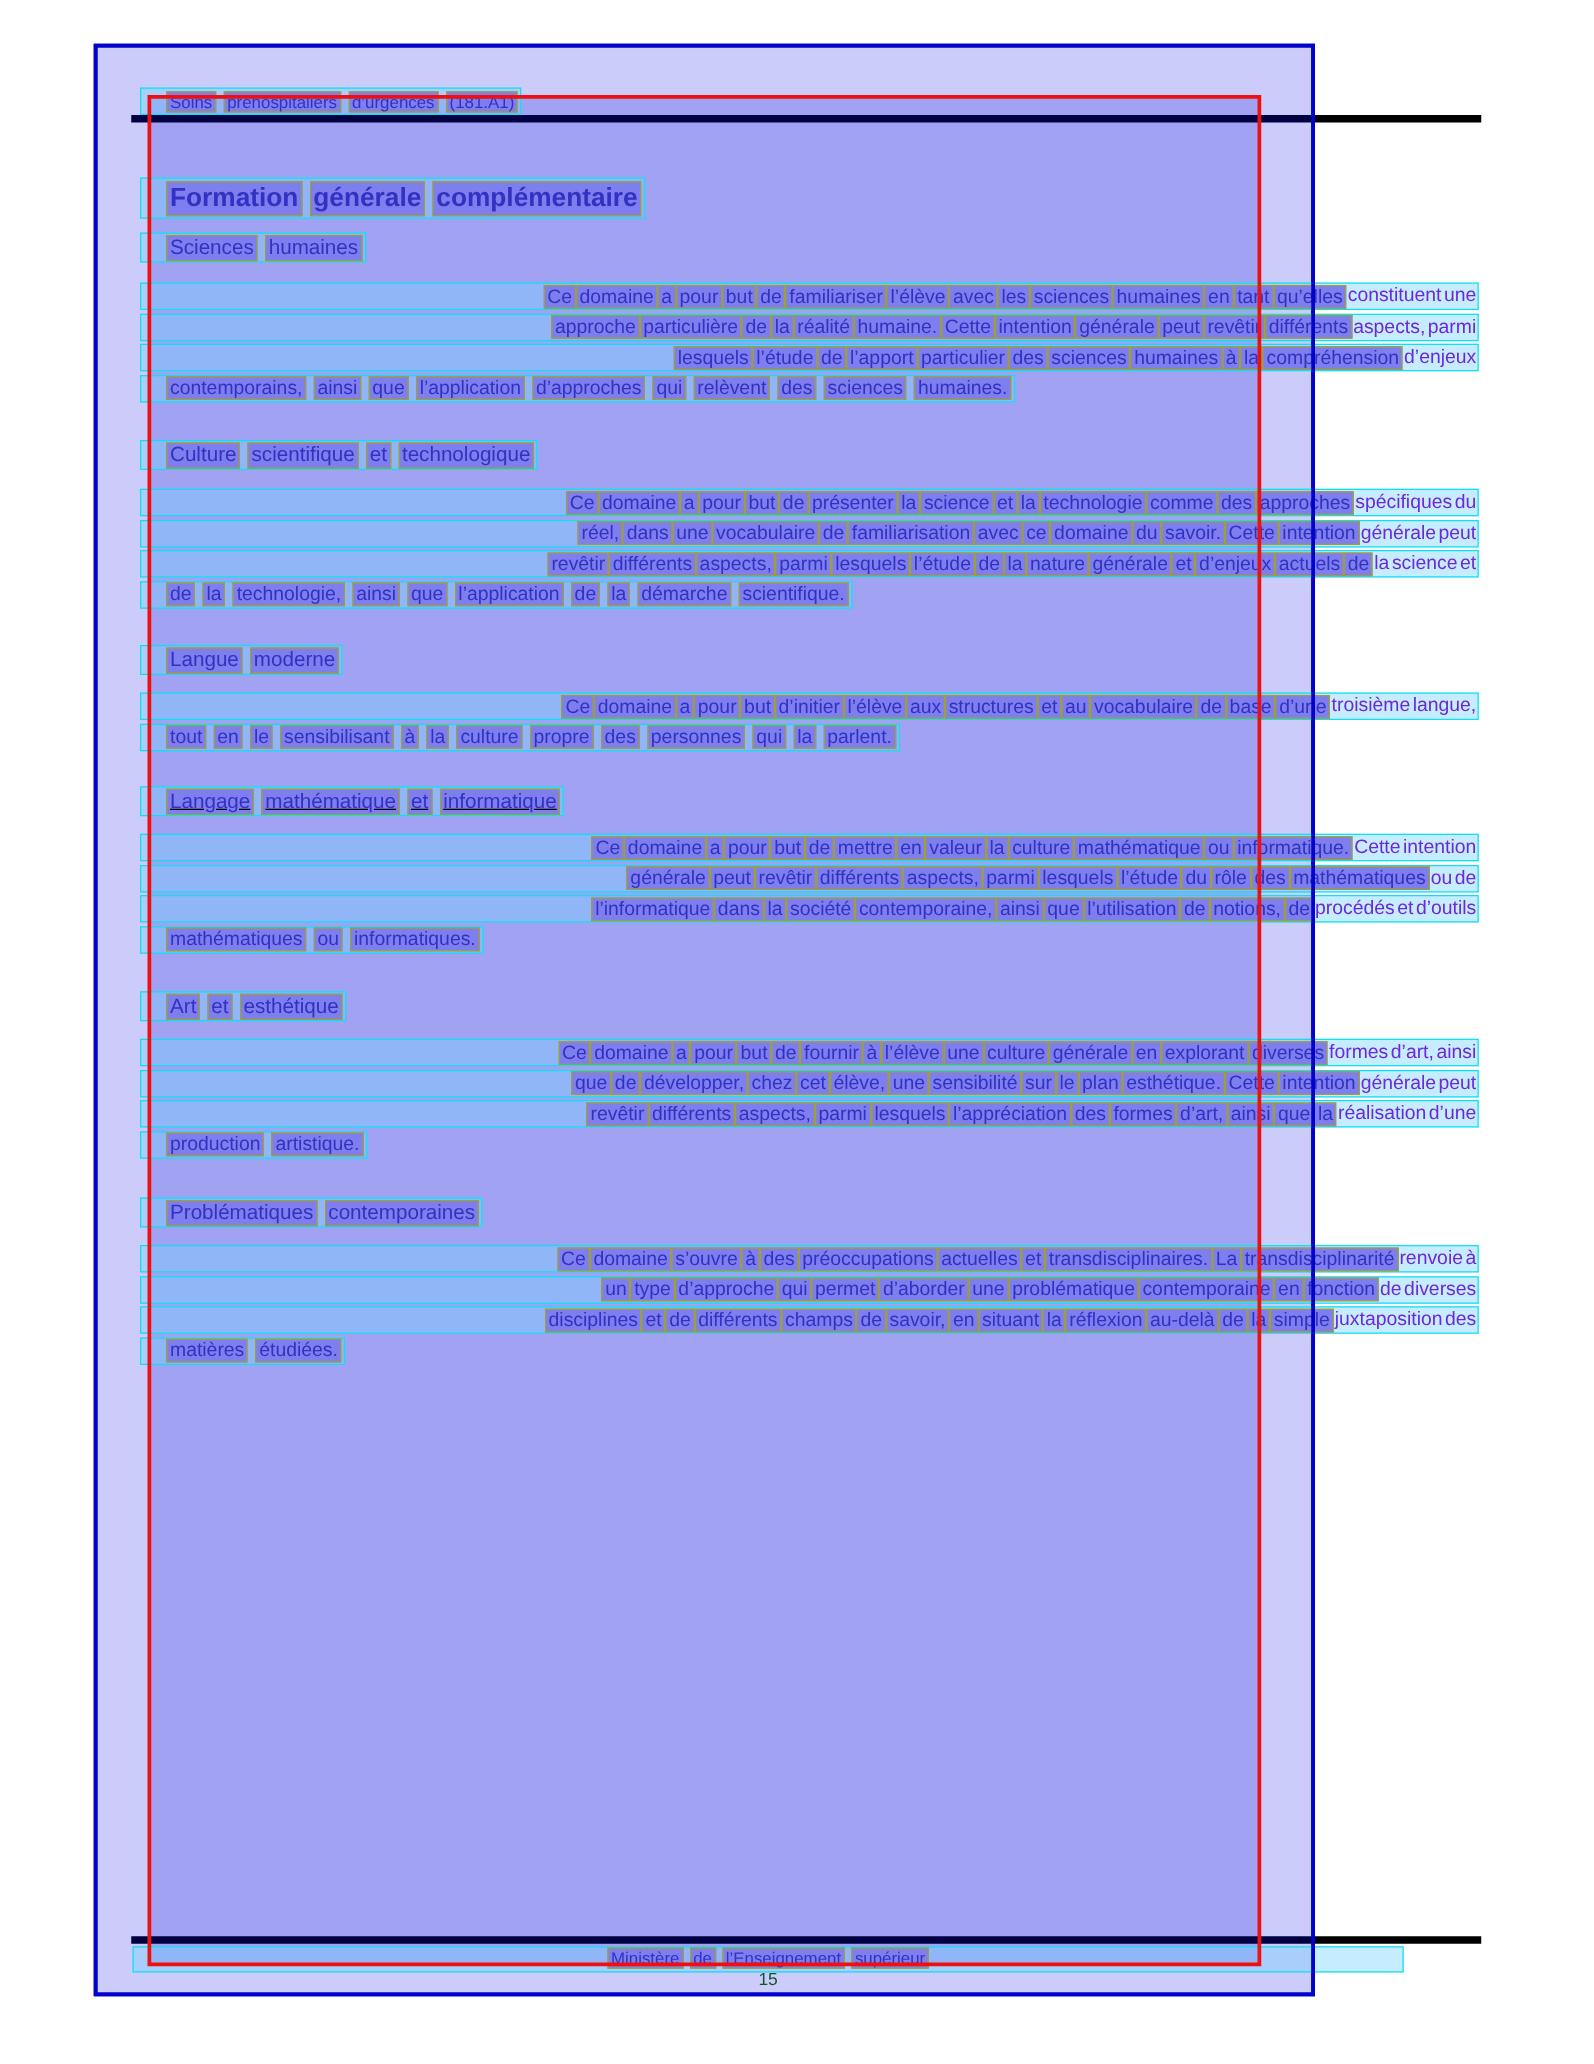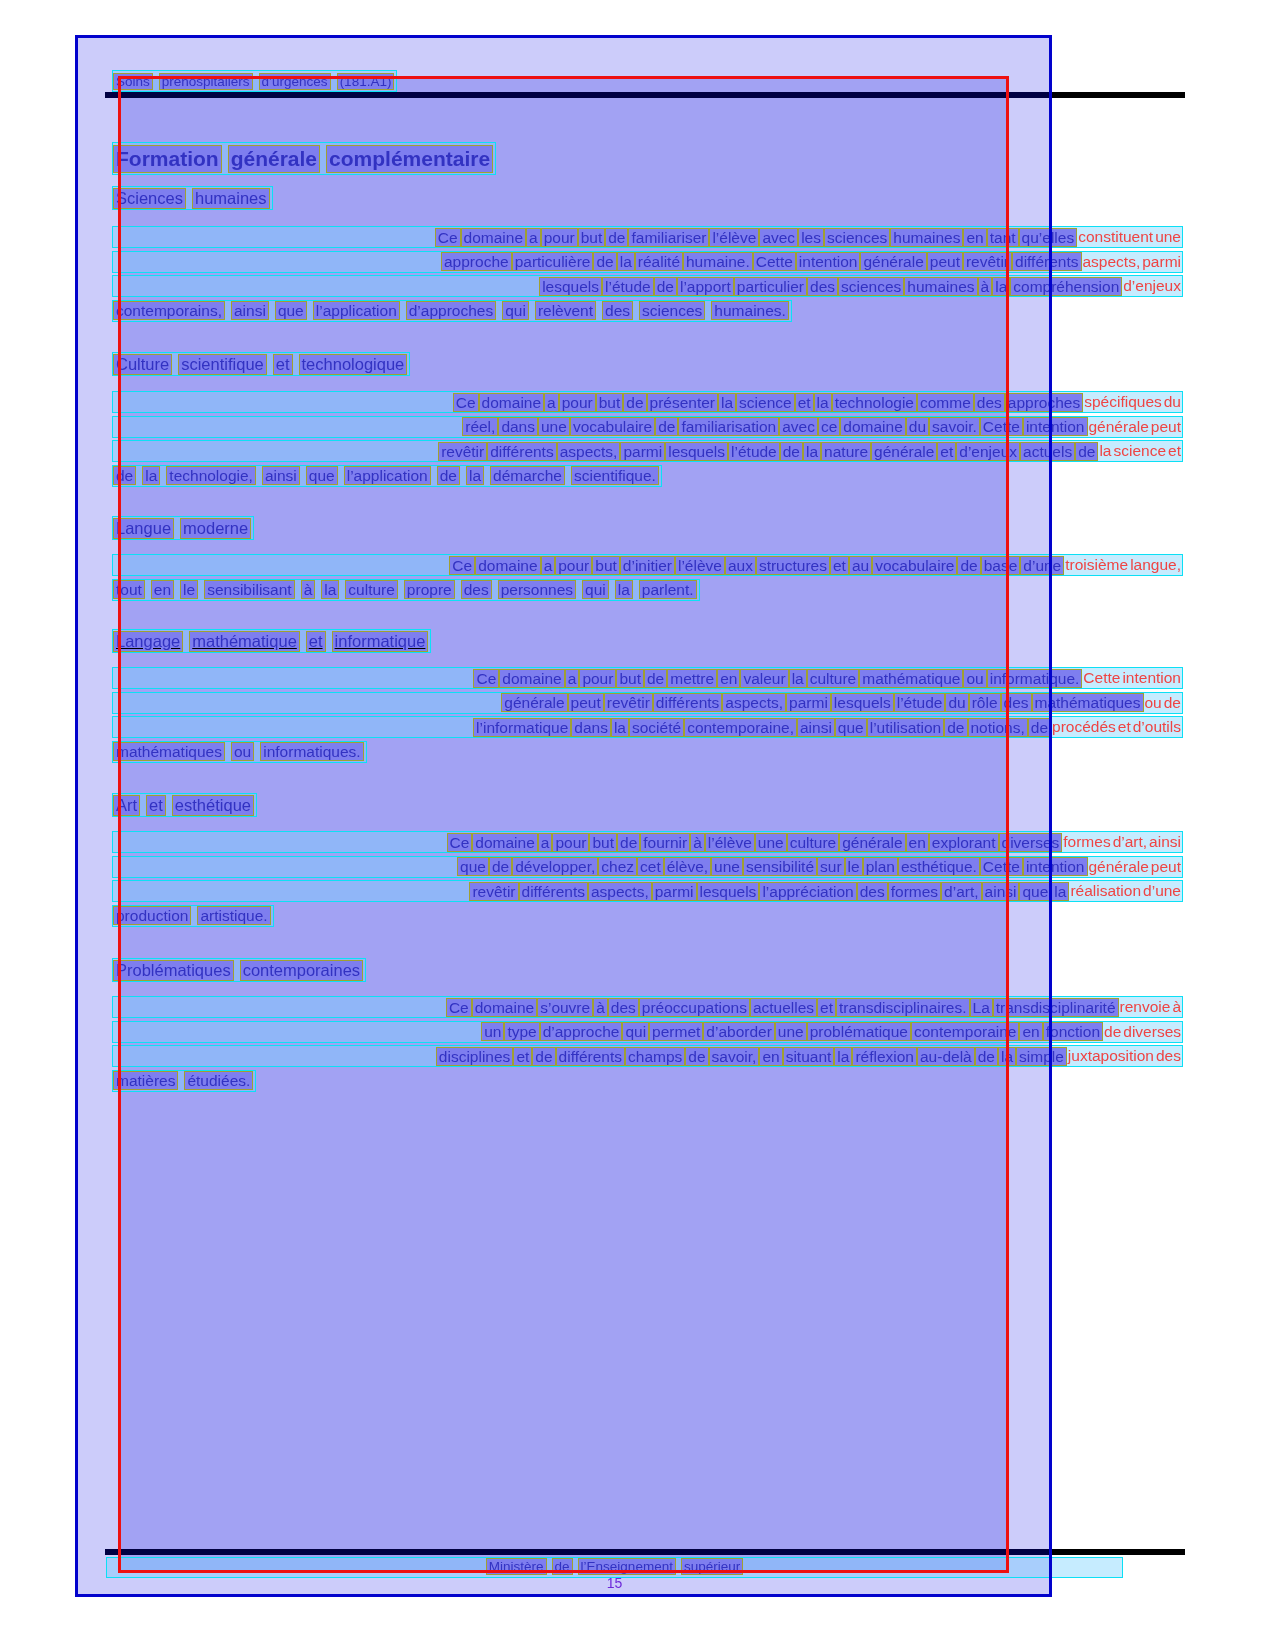--- a/index.html
+++ b/index.html
@@ -30,44 +30,44 @@
   .rule{position:absolute;height:6px;z-index:3;}
   .rule.navy{background:#000042;}
   .rule.black{background:#000000;}
   
   .line{
     box-sizing:border-box;height:22px;margin-bottom:2.5px;
     border:1.6px solid #0ce0f5;background:rgba(120,210,255,0.42);
     display:flex;align-items:center;
   }
   .jl{width:1071px;justify-content:flex-end;}
-  .fl{width:max-content;gap:6px;padding-right:2px;}
+  .fl{width:max-content;gap:6px;padding-right:2px;padding-left:20px;}
   
   .wb{
     box-sizing:border-box;background:#7e7eef;border:1.5px solid #a0a032;
     color:#3232c2;padding:0 2px;white-space:nowrap;
     font-size:15.5px;line-height:17px;
   }
-  .wp{color:#ef4444;white-space:nowrap;font-size:15.5px;padding:0 1px;}
+  .wp{color:#6d28d9;white-space:nowrap;font-size:15.5px;padding:0 1px;}
   .abs{position:absolute;left:112px;z-index:4;}
   .heading.line{height:24px;}
   .heading .wb{font-size:16.5px;line-height:19px;}
   #title-line.line{height:33px;}
   #title-line .wb{font-size:21px;font-weight:bold;line-height:26px;text-align:center;}
   #header-line.line{height:22px;}
   #header-line .wb{font-size:13.5px;line-height:15px;}
   #footer-line{
     position:absolute;left:106px;top:1557px;width:1017px;height:21px;
     box-sizing:border-box;border:1.6px solid #0ce0f5;
     background:rgba(120,210,255,0.42);
     display:flex;justify-content:space-between;align-items:center;z-index:4;flex-direction:column;
   }
   #footer-words{display:flex;gap:5px;align-items:center;}
   #footer-words .wb{font-size:13.5px;line-height:15px;}
-  #page-number{color:#6d28d9;font-size:14px;padding-right:0;}
+  #page-number{color:#14532d;font-size:14px;padding-right:0;}
 </style>
 </head>
 <body>
 
 <div id="canvas">
 
   <div id="page"></div>
 
   <div id="block-overlay"></div>
 

